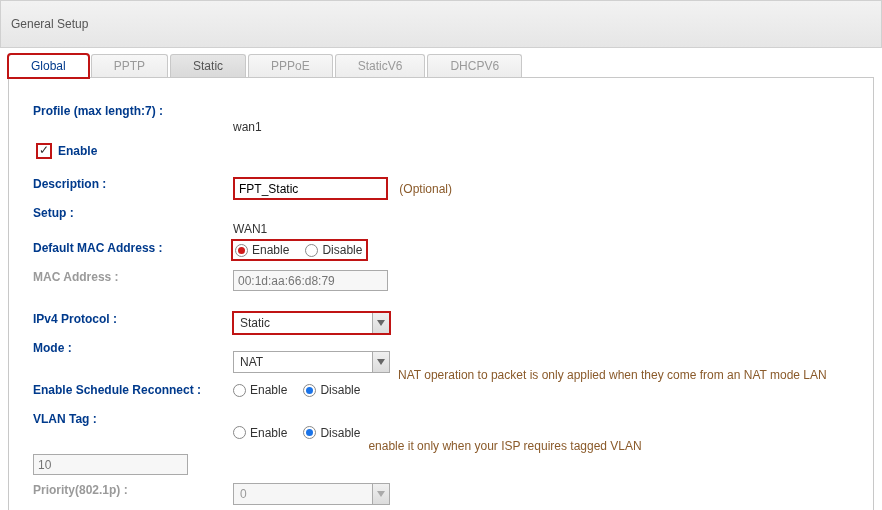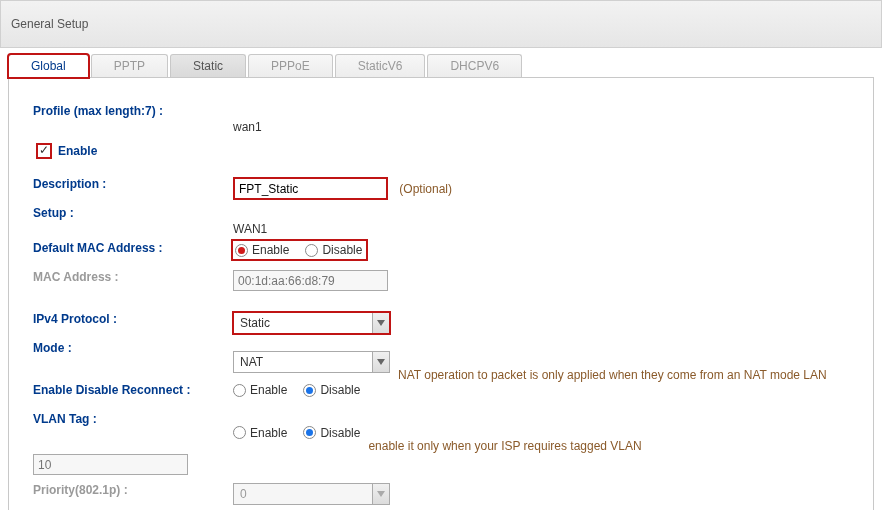--- a/index.html
+++ b/index.html
@@ -290,21 +290,21 @@
                 <path d="M0 0 L8 0 L4 6 Z" fill="#666"></path>
               </svg>
             </span>
         </span>
         <span class="hint">NAT operation to packet is only applied when they come from an NAT mode LAN</span>
       </div>
     </div>
 
 
     <div class="row">
-      <div class="lbl" style="flex:0 0 200px;">Enable Disable Reconnect :</div>
+      <div class="lbl" style="flex:0 0 200px;">Enable Schedule Reconnect :</div>
       <div class="val">
         <span class="radio-group">
           <span class="radio-opt">
             <span class="radio-circle"></span>
             <span>Enable</span>
           </span>
           <span class="radio-opt">
             <span class="radio-circle checked"></span>
             <span>Disable</span>
           </span>

